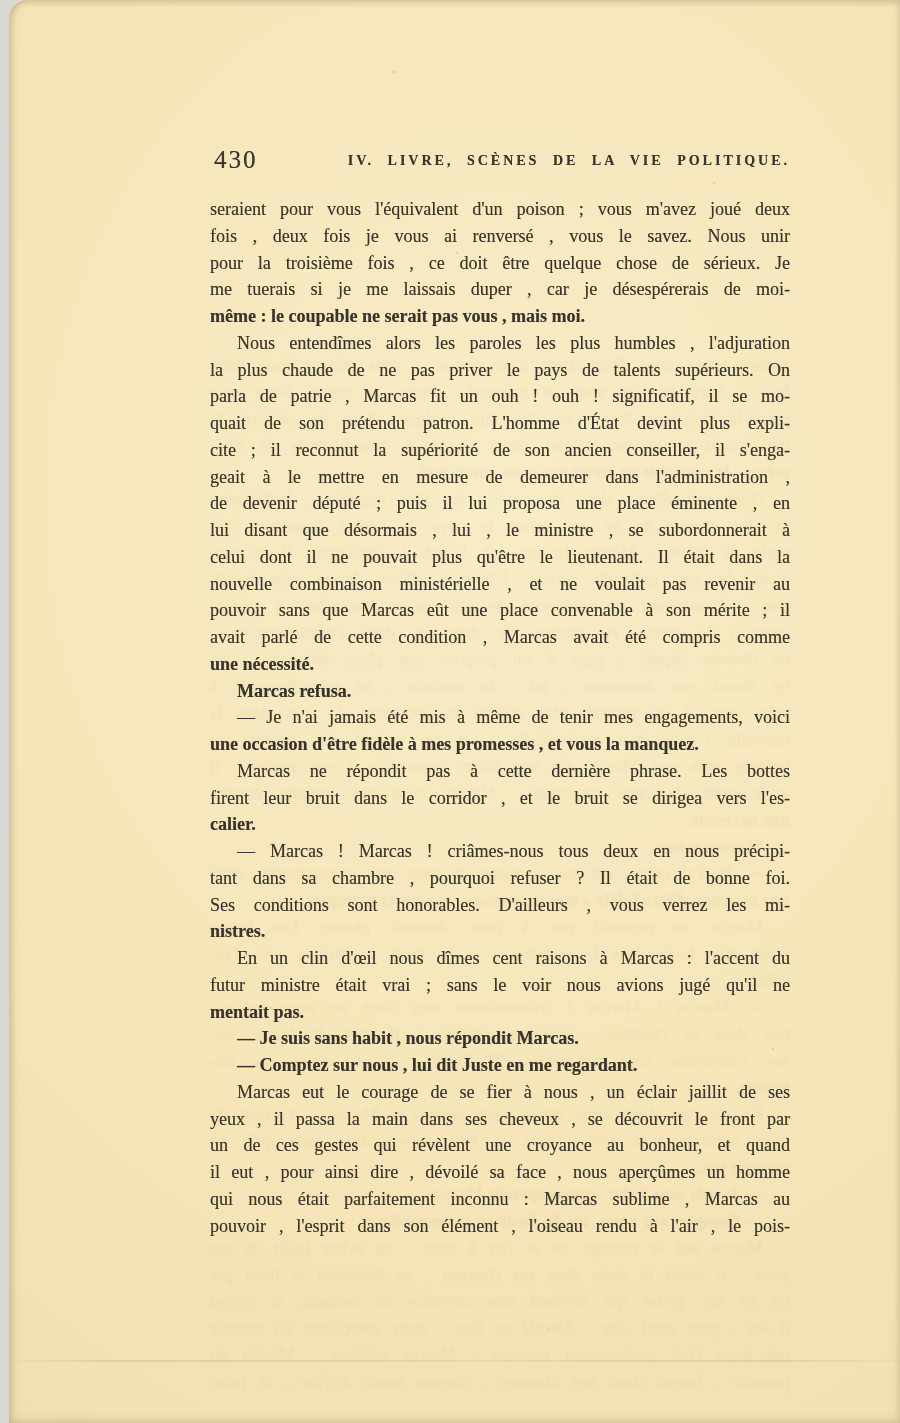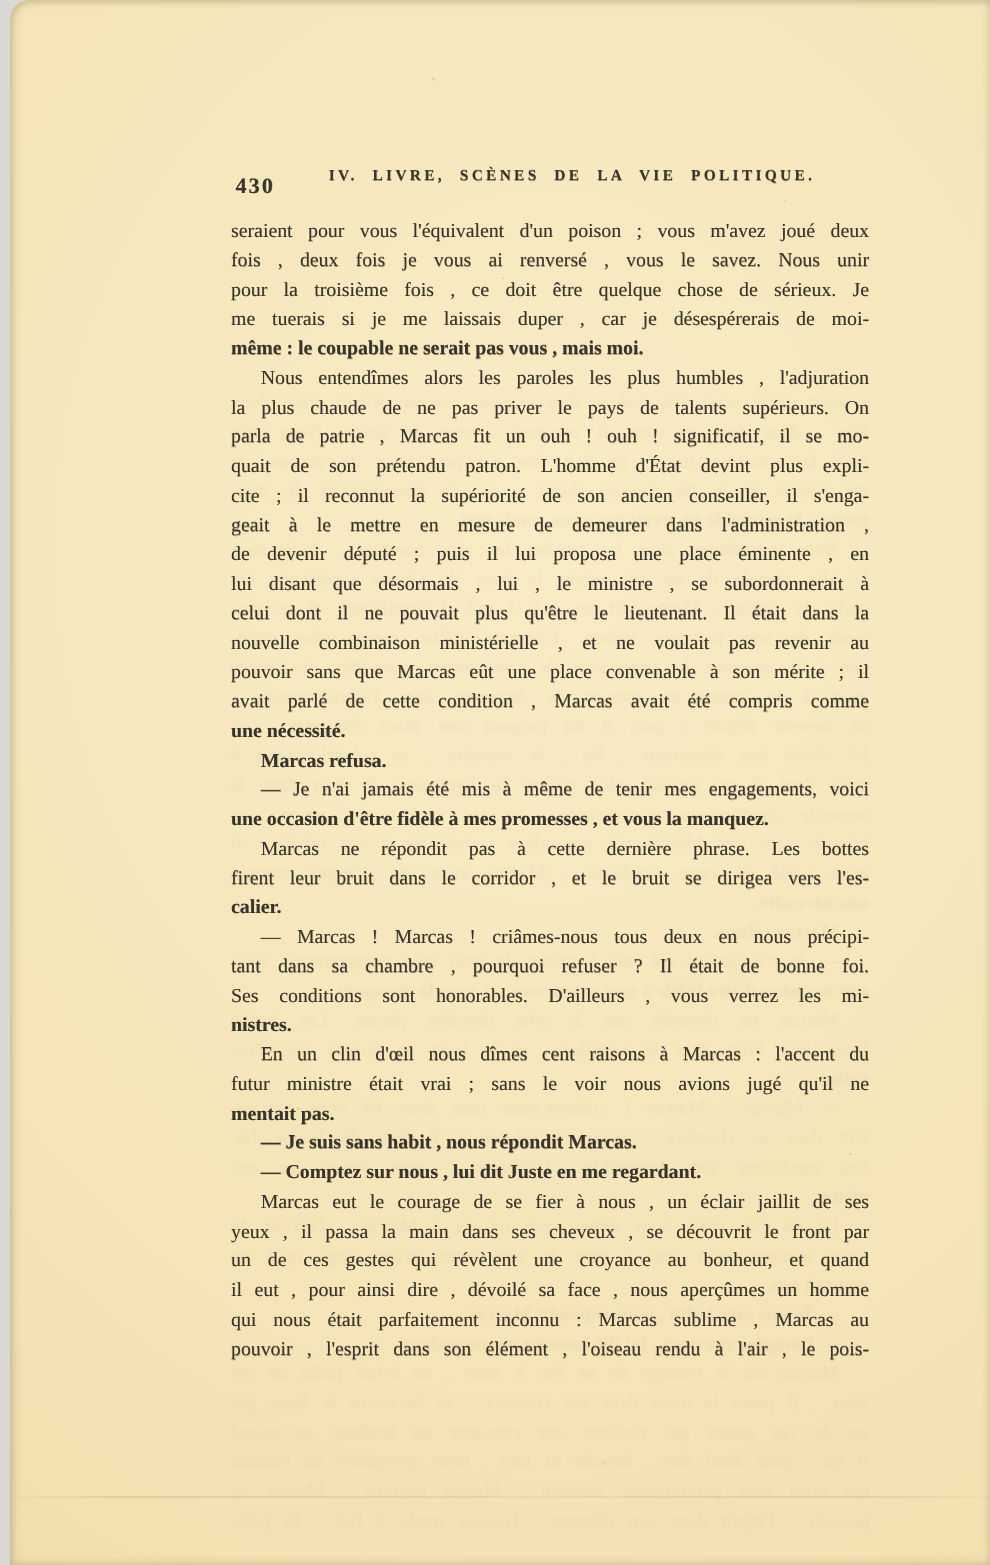--- a/index.html
+++ b/index.html
@@ -44,28 +44,27 @@
     pointer-events: none;
   }
 
   .running-head {
     position: absolute;
     left: 201px; top: 146px;
     width: 580px; height: 30px;
     color: #3a352c;
   }
   .folio {
-    position: absolute; left: 4px; top: 12px;
-    font-size: 20px; letter-spacing: 2px;
+    position: absolute; left: 4px; top: 0;
+    font-size: 25px; letter-spacing: 2px;
     text-shadow: 0.3px 0.3px 0.5px rgba(58,52,44,0.55);
-    font-weight: bold;
   }
   .head-title {
     position: absolute; left: 40px; right: 0; top: 7px;
-    text-align: center;
+    text-align: right;
     font-size: 14px; font-weight: 700;
     letter-spacing: 3px; word-spacing: 7px;
     text-shadow: 0.2px 0.2px 0.4px rgba(58,52,44,0.5);
   }
 
   .text-block {
     position: absolute;
     left: 201px; top: 196px;
     width: 580px;
     font-size: 18px;

